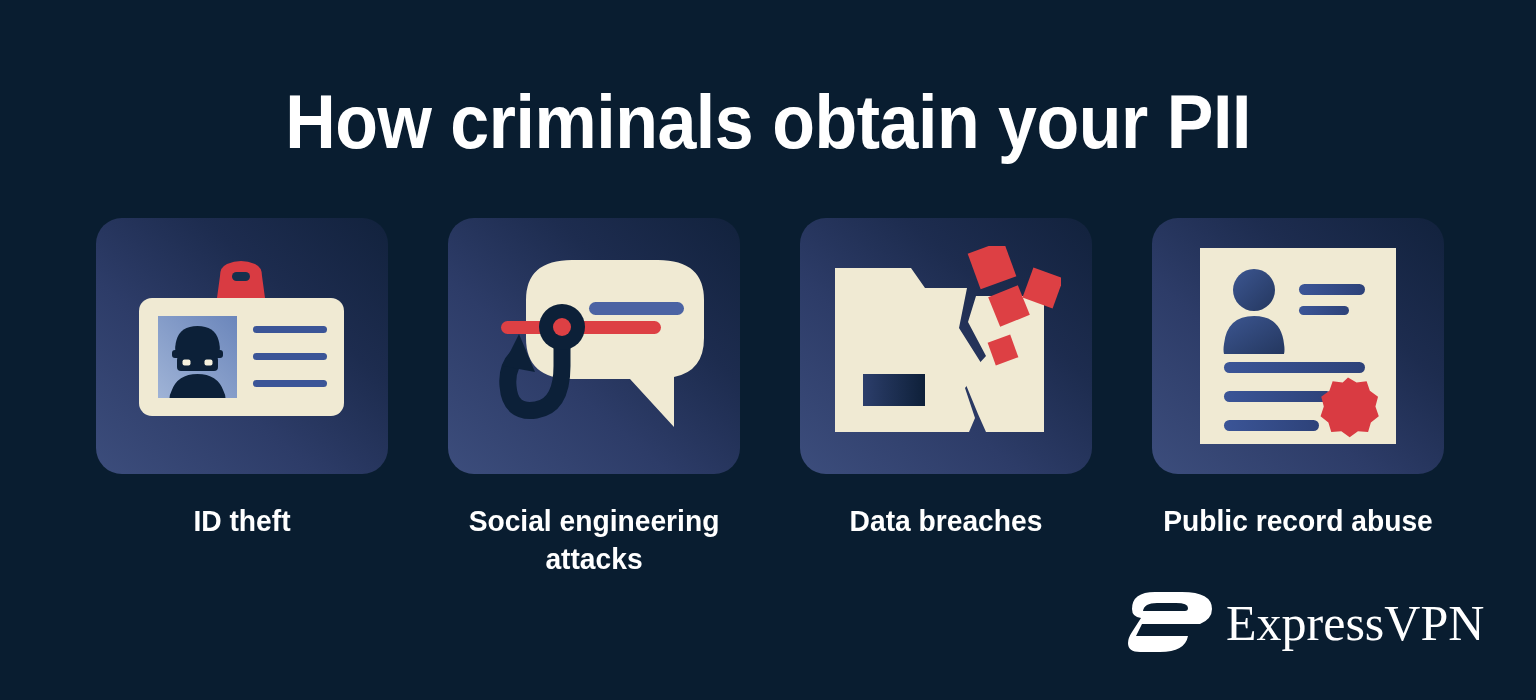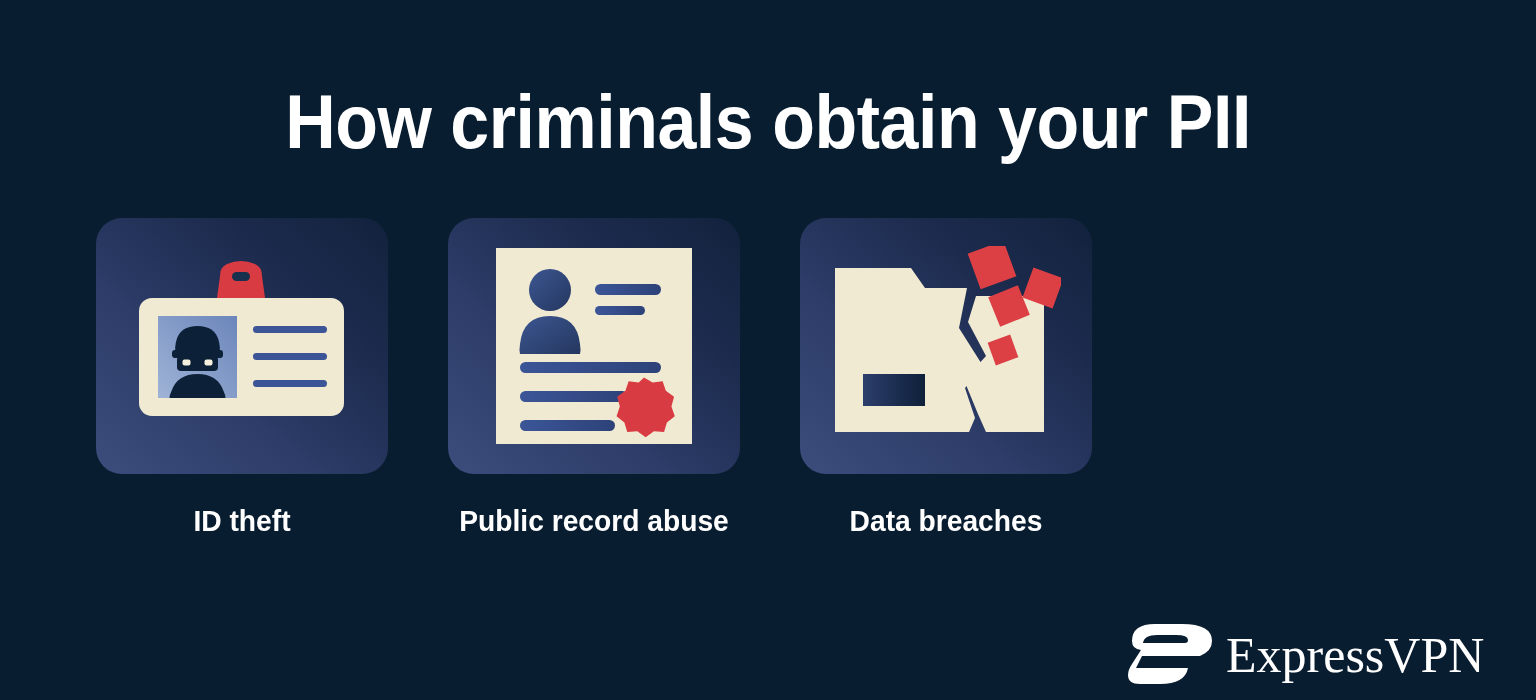--- a/index.html
+++ b/index.html
@@ -73,21 +73,21 @@
     font-size: 30px;
     font-weight: bold;
     line-height: 1.26;
     transform: scaleX(0.94);
     transform-origin: 50% 0;
   }
 
   .logo {
     position: absolute;
     left: 1128px;
-    top: 624px;
+    top: 592px;
     display: flex;
     align-items: center;
     gap: 14px;
   }
 
   .logo-text {
     color: #ffffff;
     font-family: "Liberation Serif", serif;
     font-size: 50px;
     line-height: 1;
@@ -133,20 +133,66 @@
           <g fill="#3b5597">
             <rect x="126" y="70" width="74" height="7" rx="3.5"></rect>
             <rect x="126" y="97" width="74" height="7" rx="3.5"></rect>
             <rect x="126" y="124" width="74" height="7" rx="3.5"></rect>
           </g>
         </svg>
       </div>
       <div class="card-label">ID theft</div>
     </div>
 
+    <div class="card-col">
+      <div class="card-tile">
+        <svg width="230" height="200" viewBox="0 0 230 200">
+
+          <path d="M93 14 h86 q46 0 46 40 v38 q0 33 -30 39 l0 50 l-44 -48 l-58 0 q-46 0 -46 -41 v-38 q0 -40 46 -40 z" fill="#f0ead3"></path>
+          <rect x="110" y="56" width="95" height="13" rx="6.5" fill="#4b63a3"></rect>
+
+          <rect x="22" y="75" width="160" height="13" rx="6.5" fill="#dd4044"></rect>
+
+          <g fill="none" stroke="#0c2038" stroke-width="17" stroke-linecap="butt">
+            <path d="M83 92 L83 120 q0 40 -26 44 q-26 4 -28 -24 q-2 -22 14 -33"></path>
+          </g>
+          <path d="M40 88 L56 126 L24 120 Z" fill="#0c2038"></path>
+          <circle cx="83" cy="81" r="23" fill="#0c2038"></circle>
+          <circle cx="83" cy="81" r="9" fill="#dd4044"></circle>
+        </svg>
+      </div>
+      <div class="card-label">Social engineering attacks</div>
+    </div>
+
+    <div class="card-col">
+      <div class="card-tile">
+        <svg width="230" height="200" viewBox="0 0 230 200">
+          <defs>
+            <linearGradient id="slotGrad" x1="0" y1="0" x2="1" y2="0">
+              <stop offset="0%" stop-color="#2c3e6b"></stop>
+              <stop offset="100%" stop-color="#0e2039"></stop>
+            </linearGradient>
+          </defs>
+
+          <path d="M4 22 h76 l14 20 h42 l-8 40 l24 38 l-18 22 l10 30 l-6 14 l-134 0 z" fill="#f0ead3"></path>
+
+          <path d="M145 50 h68 l0 136 l-58 0 l-8 -18 l-14 -34 l22 -24 l-18 -34 z" fill="#f0ead3"></path>
+
+          <rect x="32" y="128" width="62" height="32" fill="url(#slotGrad)"></rect>
+
+          <g fill="#dd4044">
+            <rect x="142" y="0" width="38" height="38" transform="rotate(-20 161 19)"></rect>
+            <rect x="196" y="26" width="32" height="32" transform="rotate(20 212 42)"></rect>
+            <rect x="162" y="44" width="32" height="32" transform="rotate(-22 178 60)"></rect>
+            <rect x="160" y="92" width="24" height="24" transform="rotate(-20 172 104)"></rect>
+          </g>
+        </svg>
+      </div>
+      <div class="card-label">Data breaches</div>
+    </div>
 
     <div class="card-col">
       <div class="card-tile">
         <svg width="200" height="200" viewBox="0 0 200 200">
           <defs>
             <linearGradient id="avatarGrad" x1="0" y1="0" x2="1" y2="1">
               <stop offset="0%" stop-color="#3c5691"></stop>
               <stop offset="100%" stop-color="#24375f"></stop>
             </linearGradient>
             <linearGradient id="lineGrad" x1="0" y1="0" x2="1" y2="0">
@@ -172,47 +218,20 @@
             <rect x="26" y="145" width="108" height="11" rx="5.5"></rect>
             <rect x="26" y="174" width="95" height="11" rx="5.5"></rect>
           </g>
 
           <g transform="translate(150,163)" fill="#d93b42">
             <path d="M0 -34 L9.2 -28.5 L20 -29.8 L23.5 -19.5 L32.3 -13.1 L29.5 -2.6 L33.1 7.7 L24.6 14.4 L21.6 24.8 L10.7 24 L1.8 30.4 L-7.2 24 L-18 24.8 L-21.1 14.4 L-29.5 7.7 L-26 -2.6 L-28.8 -13.1 L-20 -19.5 L-16.5 -29.8 L-5.7 -28.5 Z" transform="scale(0.93)"></path>
           </g>
         </svg>
       </div>
       <div class="card-label">Public record abuse</div>
-    </div>
-
-    <div class="card-col">
-      <div class="card-tile">
-        <svg width="230" height="200" viewBox="0 0 230 200">
-          <defs>
-            <linearGradient id="slotGrad" x1="0" y1="0" x2="1" y2="0">
-              <stop offset="0%" stop-color="#2c3e6b"></stop>
-              <stop offset="100%" stop-color="#0e2039"></stop>
-            </linearGradient>
-          </defs>
-
-          <path d="M4 22 h76 l14 20 h42 l-8 40 l24 38 l-18 22 l10 30 l-6 14 l-134 0 z" fill="#f0ead3"></path>
-
-          <path d="M145 50 h68 l0 136 l-58 0 l-8 -18 l-14 -34 l22 -24 l-18 -34 z" fill="#f0ead3"></path>
-
-          <rect x="32" y="128" width="62" height="32" fill="url(#slotGrad)"></rect>
-
-          <g fill="#dd4044">
-            <rect x="142" y="0" width="38" height="38" transform="rotate(-20 161 19)"></rect>
-            <rect x="196" y="26" width="32" height="32" transform="rotate(20 212 42)"></rect>
-            <rect x="162" y="44" width="32" height="32" transform="rotate(-22 178 60)"></rect>
-            <rect x="160" y="92" width="24" height="24" transform="rotate(-20 172 104)"></rect>
-          </g>
-        </svg>
-      </div>
-      <div class="card-label">Data breaches</div>
     </div>
 
   </div>
 
   <div class="logo">
     <svg width="84" height="62" viewBox="0 0 84 62">
       <path d="M27 0 h27 q30 0 30 17 q0 10 -12 15 l-58 0 l-6 12 l52 0 q-3 16 -28 16 h-20 q-12 0 -12 -9 q0 -5 4 -11 l9 -14 q-9 -1 -9 -9 q0 -17 23 -17 z
                M29 11 q-13 0 -14 8 l42 0 q3 0 3 -3 q0 -5 -12 -5 z" fill="#ffffff"></path>
     </svg>
     <div class="logo-text">ExpressVPN</div>

